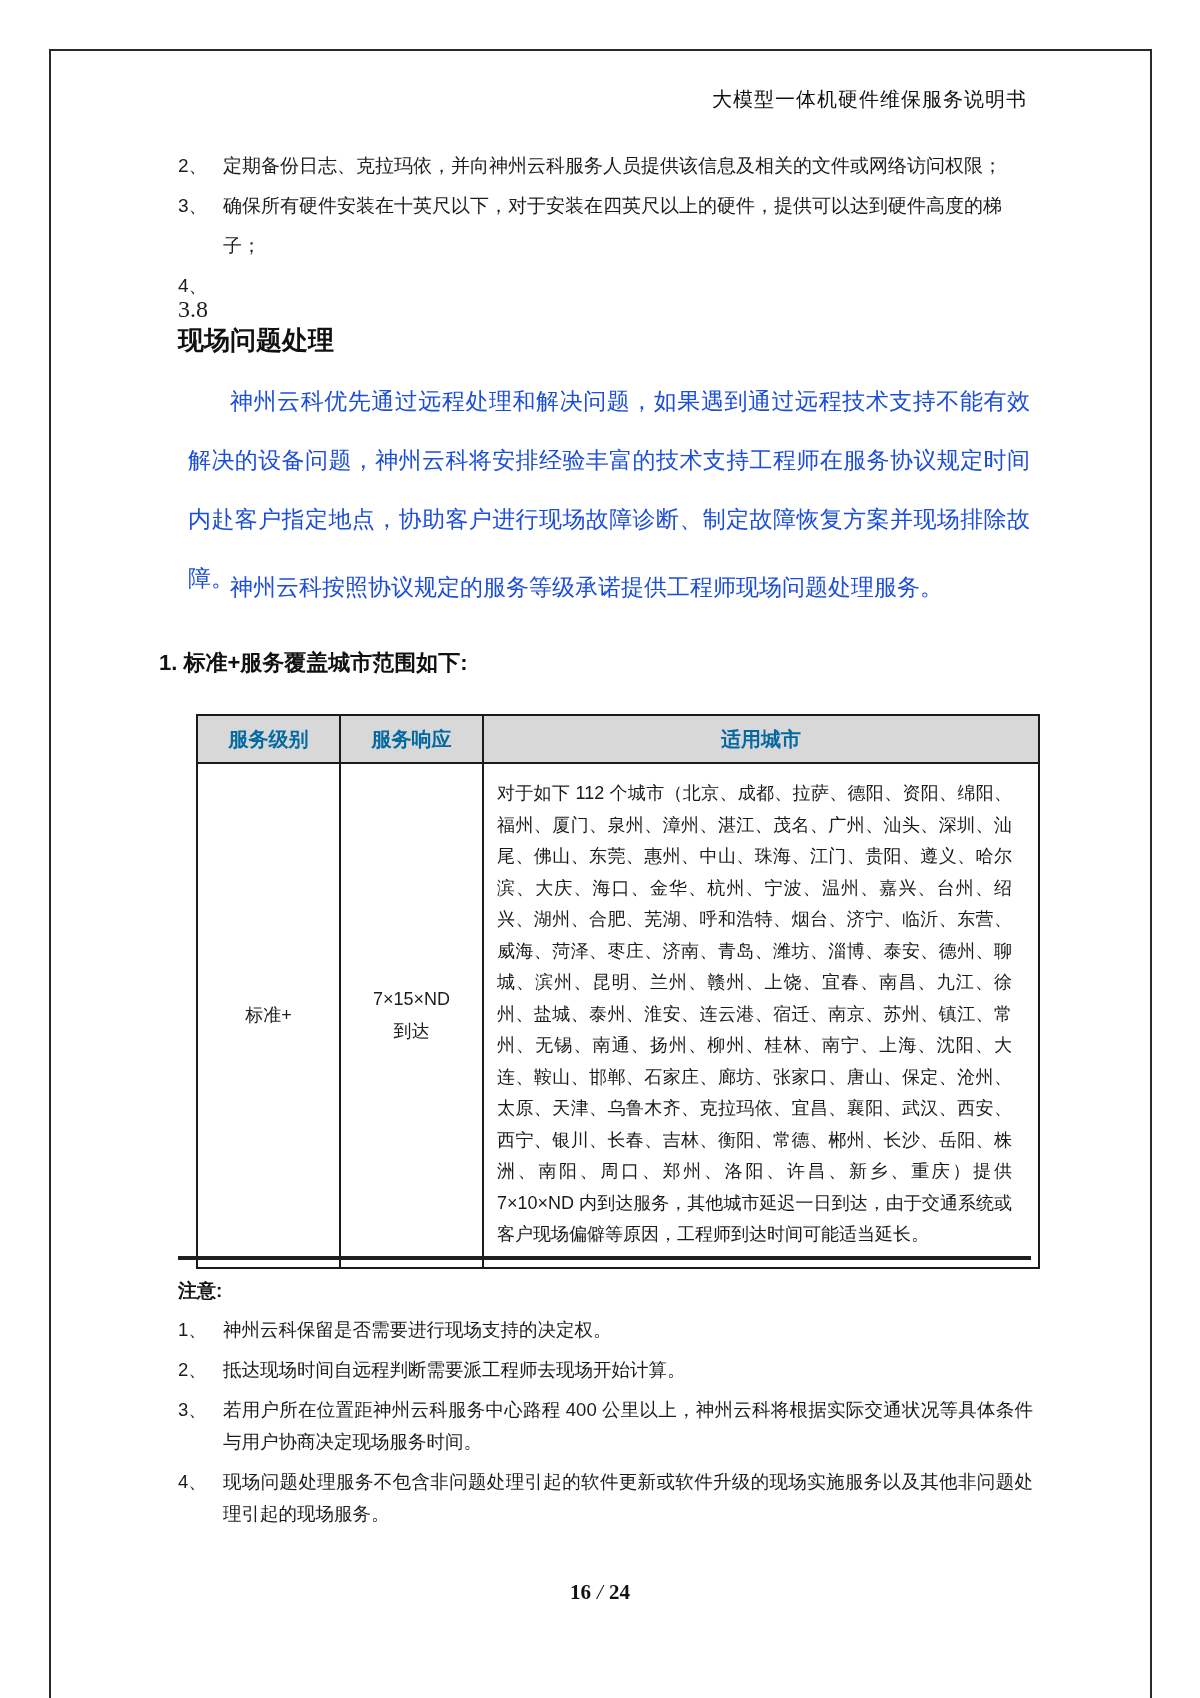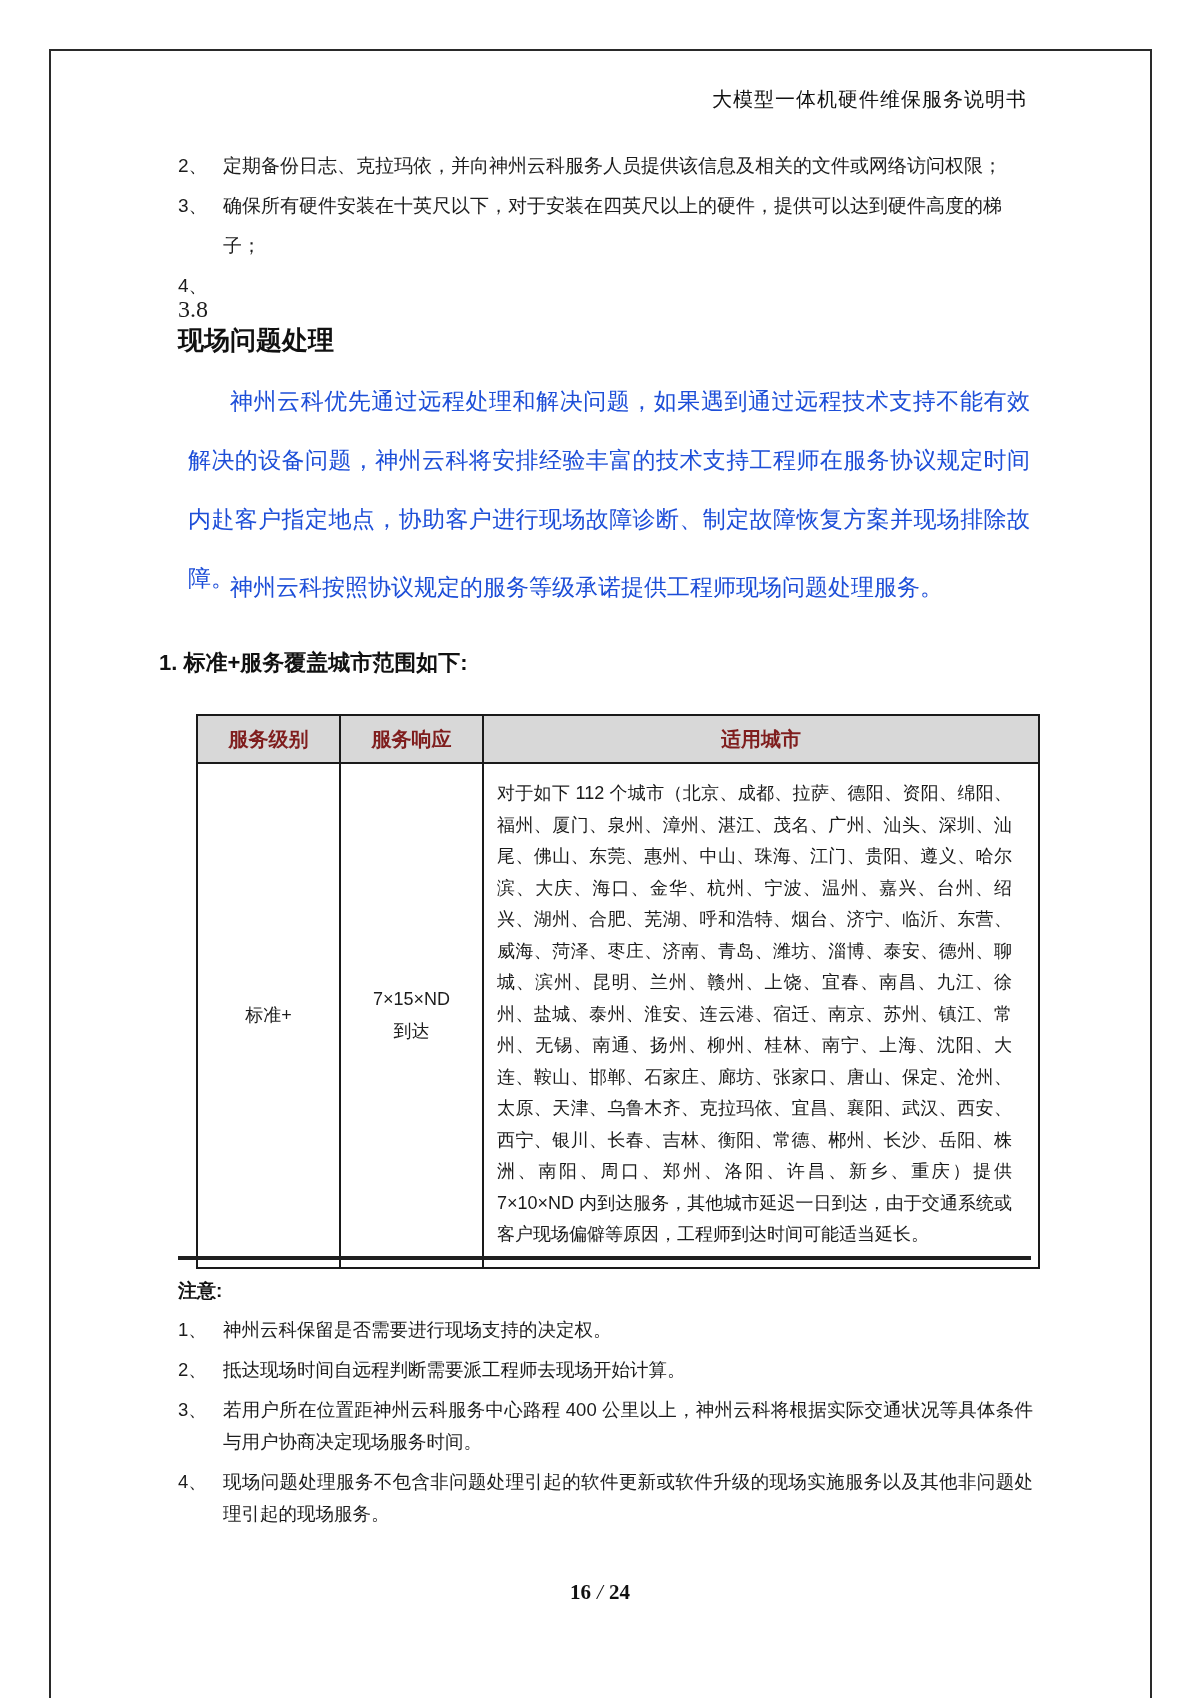--- a/index.html
+++ b/index.html
@@ -82,21 +82,21 @@
   .services-table th, .services-table td {
     border: 2px solid #1a1a1a;
   }
   .services-table th {
     background: #d8d8d8;
     height: 48px;
     font-size: 20px;
     font-weight: bold;
     text-align: center;
     vertical-align: middle;
-    color: #7f1d1d;
+    color: #0369a1;
   }
   .col-level { width: 143px; }
   .col-response { width: 143px; }
   .col-cities { width: 556px; }
   .services-table td {
     vertical-align: middle;
     font-size: 18px;
   }
   td.cell-center {
     text-align: center;

